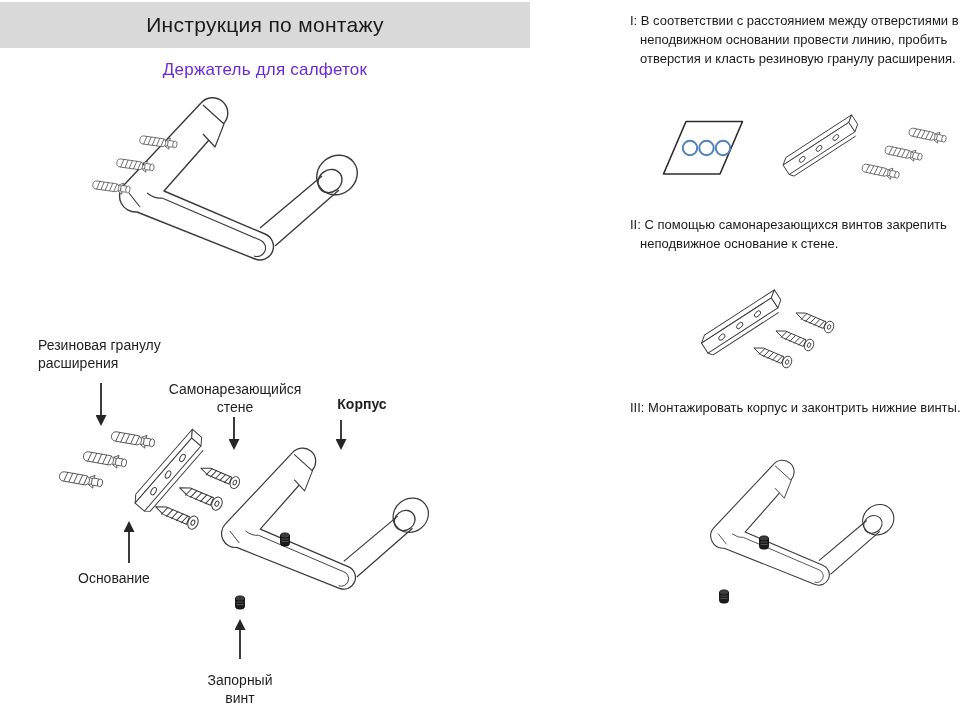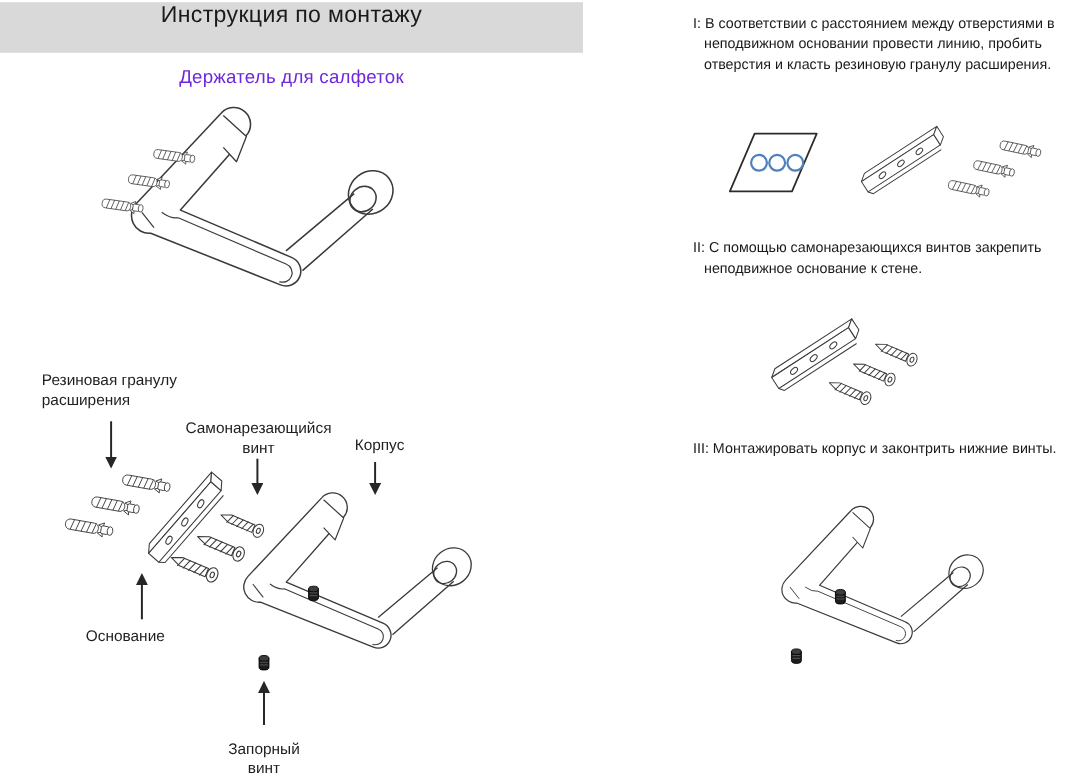--- a/index.html
+++ b/index.html
@@ -3,31 +3,31 @@
 <meta charset="utf-8">
 <style>
   html,body{margin:0;padding:0;background:#fff;}
   .page{
     position:relative;width:970px;height:704px;background:#ffffff;overflow:hidden;
     font-family:"Liberation Sans", sans-serif;color:#1a1a1a;
   }
   .art{position:absolute;left:0;top:0;width:970px;height:704px;z-index:0;}
   .header-bar{
     position:absolute;left:0;top:2px;width:530px;height:46px;background:#d9d9d9;
-    display:flex;justify-content:center;z-index:2;
+    display:flex;align-items:center;justify-content:center;z-index:2;
   }
   .header-title{font-size:21px;letter-spacing:.3px;color:#1a1a1a;}
   .subtitle{
     position:absolute;left:0;top:60px;width:530px;text-align:center;
     font-size:17px;letter-spacing:.2px;color:#6d28d9;z-index:2;
   }
   .lbl{position:absolute;font-size:14px;line-height:1.25;color:#1f1f1f;z-index:2;}
   #lbl-granule{left:38px;top:337px;width:135px;}
   #lbl-screw{left:168px;top:381px;width:134px;text-align:center;}
-  #lbl-korpus{left:310px;top:396px;width:70px;text-align:center;}
+  #lbl-korpus{left:327px;top:396px;width:70px;text-align:center;font-weight:bold;}
   #lbl-osnovanie{left:78px;top:570px;width:110px;}
   #lbl-zaporny{left:200px;top:672px;width:80px;text-align:center;}
   .step{
     position:absolute;left:630px;width:344px;font-size:13px;line-height:1.45;
     color:#1a1a1a;padding-left:10px;text-indent:-10px;z-index:2;
   }
   #step1{top:12px;}
   #step2{top:216px;}
   #step3{top:399px;}
 </style>
@@ -142,21 +142,21 @@
     </g>
   </svg>
 
   <div class="header-bar">
     <div class="header-title">Инструкция по монтажу</div>
   </div>
 
   <div class="subtitle">Держатель для салфеток</div>
 
   <div class="lbl" id="lbl-granule">Резиновая гранулу расширения</div>
-  <div class="lbl" id="lbl-screw">Самонарезающийся винт</div>
+  <div class="lbl" id="lbl-screw">Самонарезающийся стене</div>
   <div class="lbl" id="lbl-korpus">Корпус</div>
   <div class="lbl" id="lbl-osnovanie">Основание</div>
   <div class="lbl" id="lbl-zaporny">Запорный винт</div>
 
   <div class="step" id="step1">I: В соответствии с расстоянием между отверстиями в неподвижном основании провести линию, пробить отверстия и класть резиновую гранулу расширения.</div>
   <div class="step" id="step2">II: С помощью самонарезающихся винтов закрепить неподвижное основание к стене.</div>
   <div class="step" id="step3">III: Монтажировать корпус и законтрить нижние винты.</div>
 
 </div>
 

